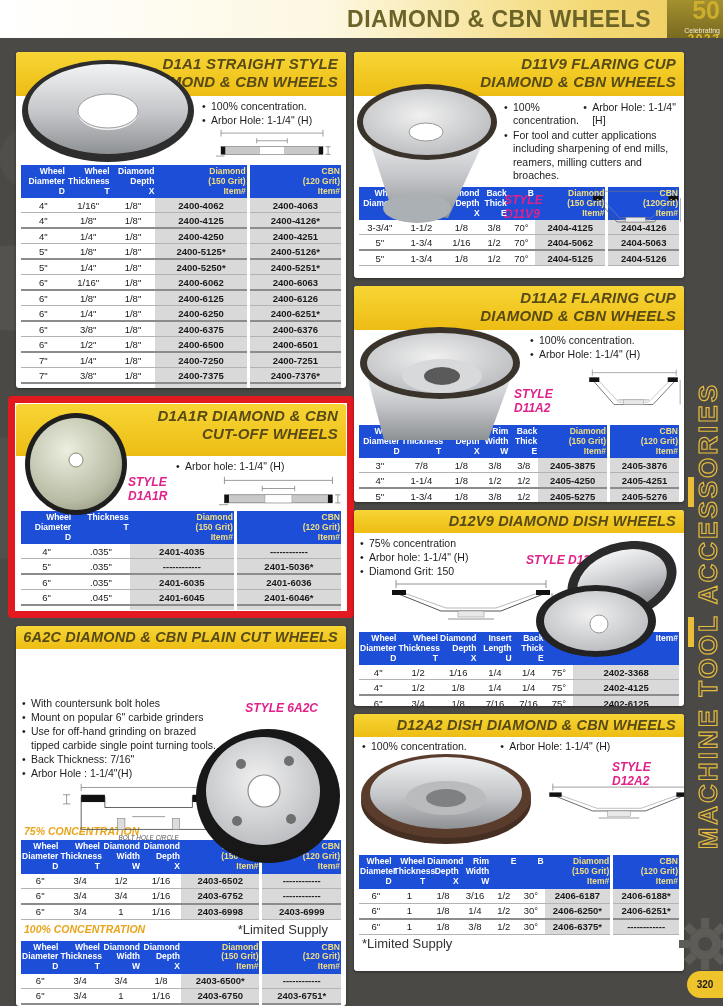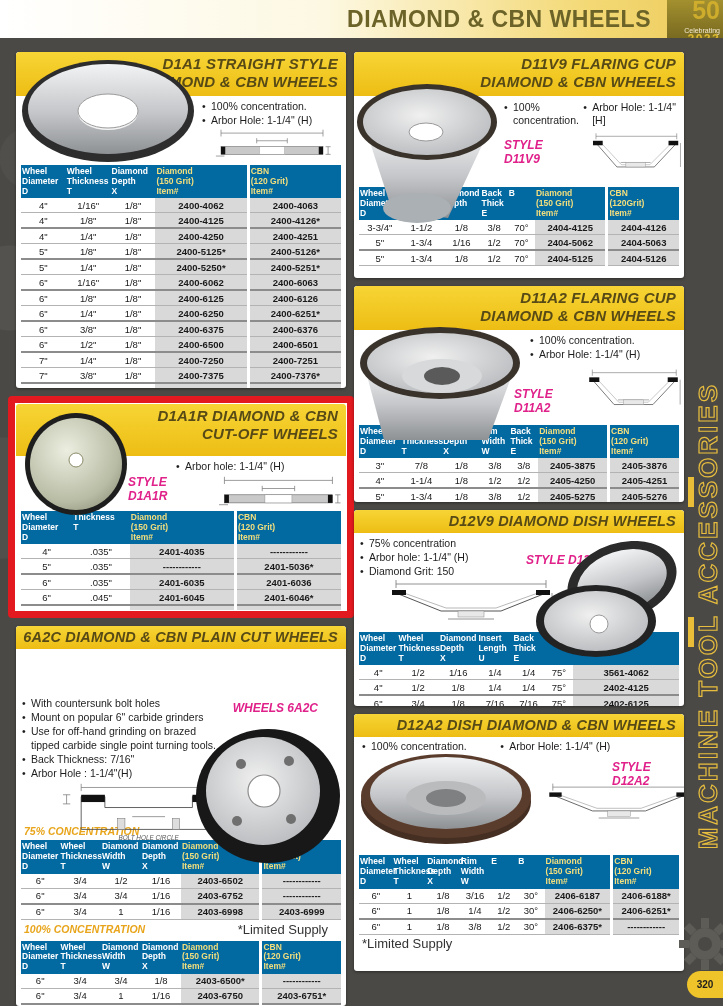--- a/index.html
+++ b/index.html
@@ -37,22 +37,22 @@
   .bullets li::before{content:"•";position:absolute;left:0;top:0;}
   .bullets.pair{display:grid;grid-template-columns:44% 56%;}
   .bullets.pair li:nth-child(n+3){grid-column:1/-1;}
   .style-label{font-size:12px;font-weight:bold;font-style:italic;color:#e0218a;}
   .conc{font-size:10.5px;font-weight:bold;font-style:italic;color:#e8a51b;}
   .footnote{font-size:13px;color:#333;text-align:right;padding:1px 10px 0 0;}
   .footnote.left{text-align:left;padding:1px 0 0 8px;}
   .midrow{display:flex;justify-content:space-between;align-items:center;padding:1px 8px;}
   
   .spec{width:calc(100% - 10px);margin:3px 5px 0;border-collapse:collapse;table-layout:fixed;}
-  .spec th{background:#0369a1;color:#fff;font-size:8.5px;font-weight:bold;line-height:1.15;
-           white-space:pre-line;padding:2px 1px;text-align:left;vertical-align:top;}
+  .spec th{background:#1d4ed8;color:#fff;font-size:8.5px;font-weight:bold;line-height:1.15;
+           white-space:pre-line;padding:2px 1px;text-align:right;vertical-align:top;}
   .spec th.accent{color:#f3df7d;}
   .spec th.accent+th.accent{border-left:3px solid #fff;}
   .spec td{font-size:9.5px;color:#1a1a1a;text-align:center;padding:1.5px 1px;
            border-bottom:1px solid #b3b3b3;}
   .spec tbody tr:nth-child(2n) td{border-bottom:2px solid #8c8c8c;}
   .spec td.item{background:#d9d9d9;font-weight:bold;}
   .spec td.item+td.item{border-left:3px solid #fff;}
   
   .photo{position:absolute;z-index:3;}
   .dg{display:block;}
@@ -439,21 +439,21 @@
           </table>
           <div class="footnote">*Limited Supply</div>
         </section>
       </div>
 
       <section class="card c-6a2c">
         <div class="band one">
           <h2 class="title">6A2C DIAMOND &amp; CBN PLAIN CUT WHEELS</h2>
         </div>
         <div class="content">
-          <span class="style-label">WHEELS 6A2C</span>
+          <span class="style-label">STYLE 6A2C</span>
           <div class="photo">
             <svg width="148" height="138" viewBox="0 0 148 138">
               <ellipse cx="74" cy="69" rx="72" ry="67" fill="#181818"></ellipse>
               <ellipse cx="69" cy="64" rx="57" ry="54" fill="url(#metc)"></ellipse>
               <circle cx="47" cy="37" r="5" fill="#6f6f6f"></circle>
                 <circle cx="95" cy="34" r="5" fill="#6f6f6f"></circle>
               <circle cx="43" cy="94" r="5" fill="#6f6f6f"></circle>
                 <circle cx="97" cy="92" r="5" fill="#6f6f6f"></circle>
               <circle cx="70" cy="64" r="16" fill="#ffffff" stroke="#8c8c8c" stroke-width="1.2"></circle>
             </svg>
@@ -598,20 +598,21 @@
             <ellipse cx="63" cy="130" rx="34" ry="15" fill="#aab0b4"></ellipse>
             <ellipse cx="73" cy="44" rx="70" ry="38" fill="#3a332c"></ellipse>
             <ellipse cx="73" cy="44" rx="64" ry="33" fill="url(#metc)"></ellipse>
             <ellipse cx="72" cy="54" rx="17" ry="9" fill="#ffffff" stroke="#9a9a9a"></ellipse>
           </svg>
         </div>
         <div class="content">
           <ul class="bullets pair">
               <li>100% concentration.</li>
               <li>Arbor Hole: 1-1/4" [H]</li>
+              <li>For tool and cutter applications including sharpening of end mills, reamers, milling cutters and broaches.</li>
             </ul>
           <div class="stylerow">
             <span class="style-label">STYLE D11V9</span>
             <svg class="dg" width="110" height="44" viewBox="0 0 130 52">
                 <use href="#dg-cup"></use>
               </svg>
           </div>
         </div>
         <table class="spec">
           <colgroup>
@@ -827,21 +828,21 @@
               </tr>
             </thead>
           <tbody>
               <tr>
                 <td>4"</td>
                 <td>1/2</td>
                 <td>1/16</td>
                 <td>1/4</td>
                 <td>1/4</td>
                 <td>75°</td>
-                <td class="item">3561-4062</td>
+                <td class="item">2402-3368</td>
               </tr>
               <tr>
                 <td>4"</td>
                 <td>1/2</td>
                 <td>1/8</td>
                 <td>1/4</td>
                 <td>1/4</td>
                 <td>75°</td>
                 <td class="item">2402-4125</td>
               </tr>

